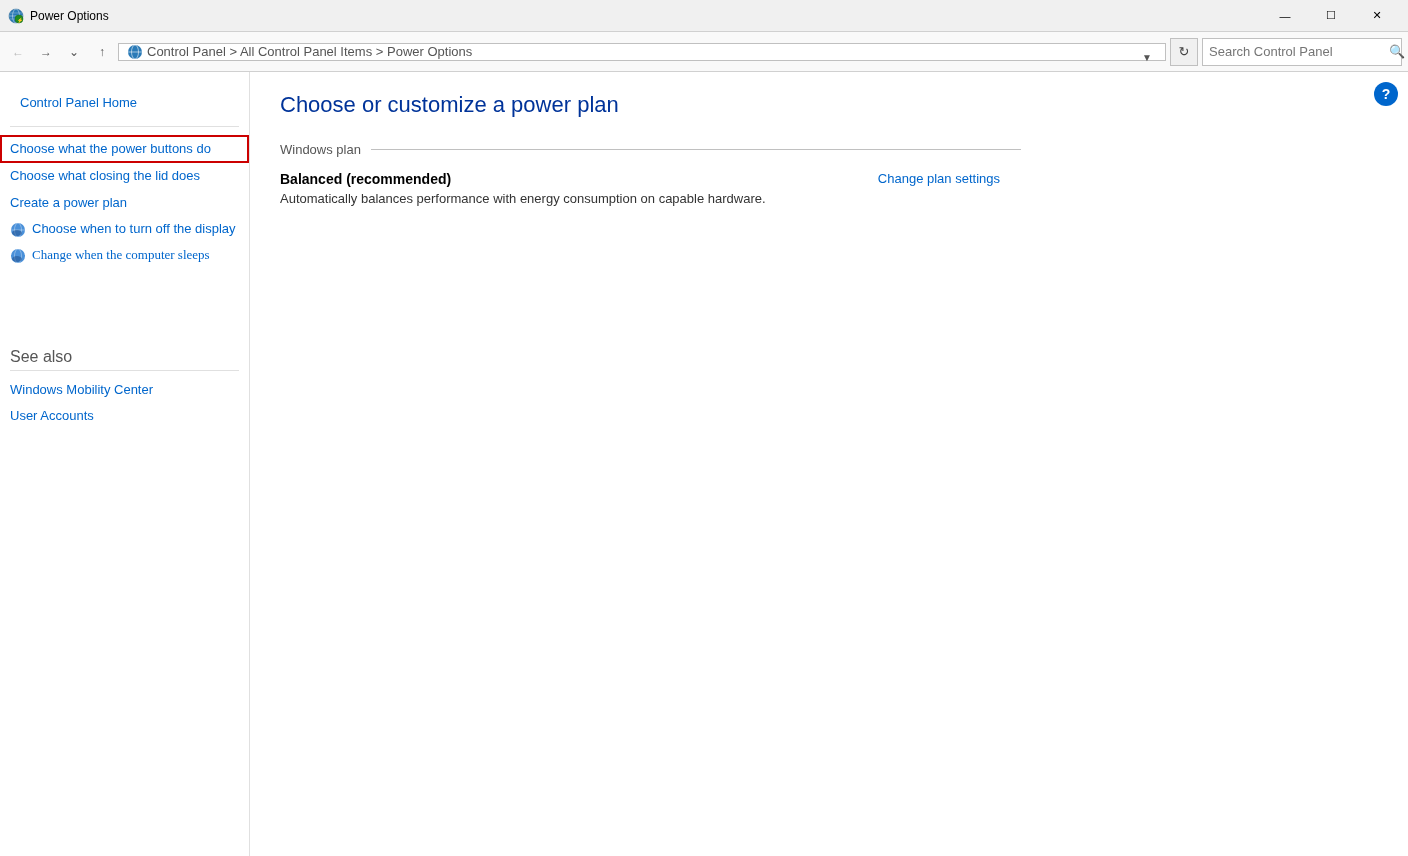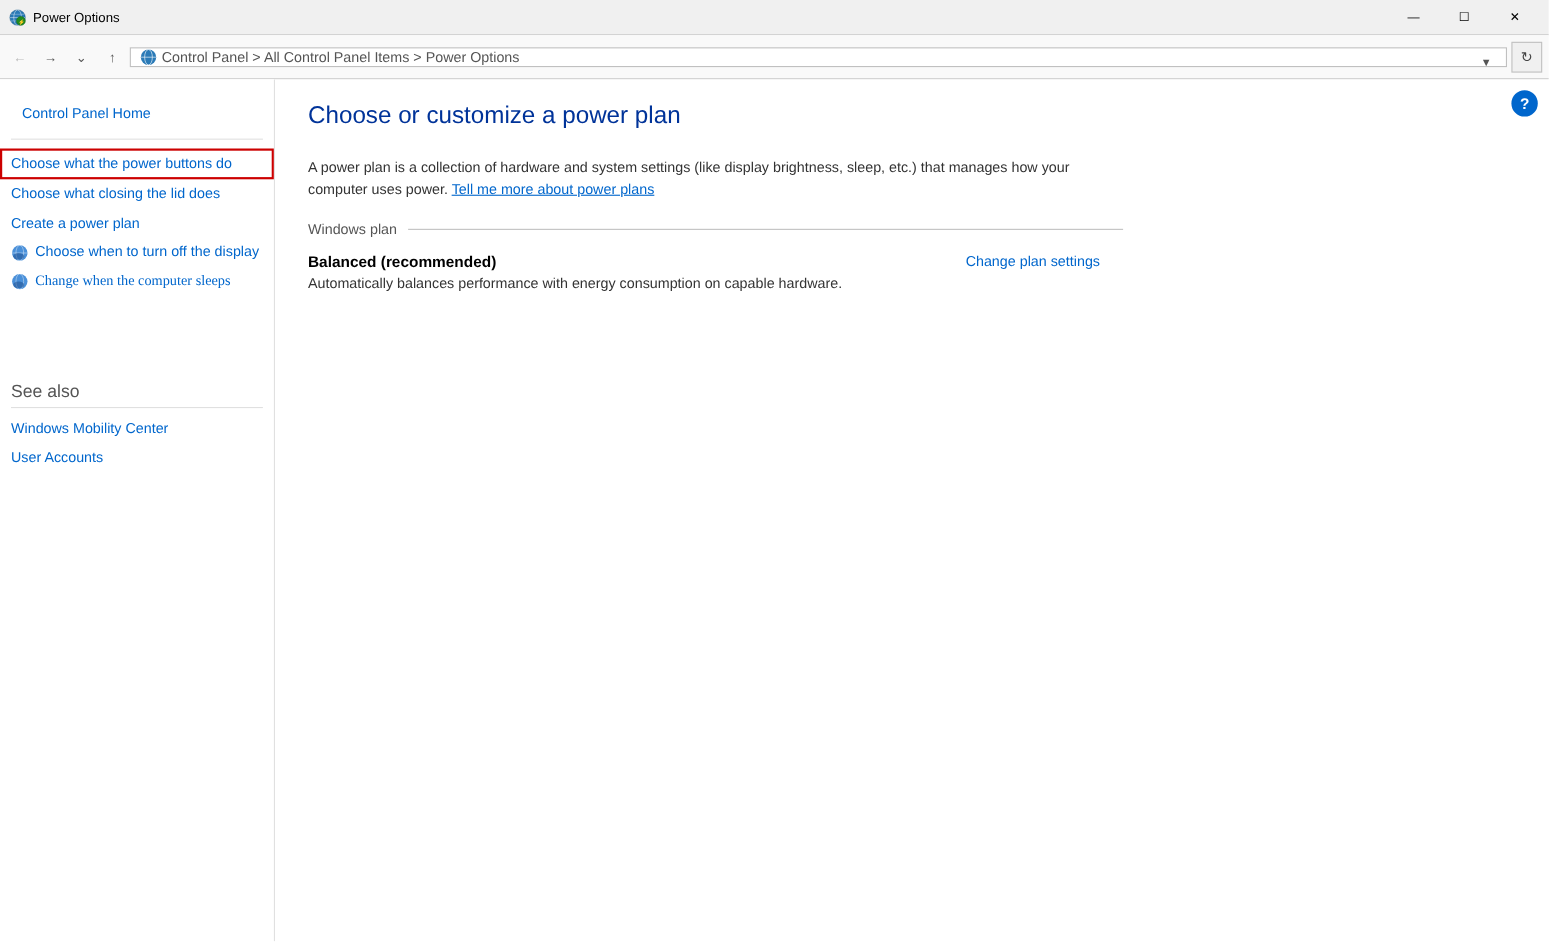--- a/index.html
+++ b/index.html
@@ -323,20 +323,24 @@
     <span class="address-breadcrumb">
       <span>Control Panel</span>
       <span> &gt; </span>
       <span>All Control Panel Items</span>
       <span> &gt; </span>
       <span>Power Options</span>
     </span>
     <button class="address-dropdown">▼</button>
   </div>
   <button class="refresh-btn">↻</button>
+  <div class="search-box">
+    <input type="text" placeholder="Search Control Panel" style="">
+    <span class="search-icon-char">🔍</span>
+  </div>
 </div>
 
 <div class="main-content">
 
   <div class="sidebar">
     <div style="padding: 6px 10px 10px 10px;">
       <a class="sidebar-link">
         <span>Control Panel Home</span>
       </a>
     </div>
@@ -389,25 +393,20 @@
         <span>User Accounts</span>
       </a>
     </div>
   </div>
 
   <div class="content-panel">
     <div class="help-btn">?</div>
 
     <h1 class="content-title">Choose or customize a power plan</h1>
 
-    <p class="content-description">
-      <span>A power plan is a collection of hardware and system settings (like display brightness, sleep, etc.) that manages how your computer uses power.</span>
-      <span> </span>
-      <a>Tell me more about power plans</a>
-    </p>
 
     <div class="selected-plan-section">
       <div class="selected-plan-header">
         <span class="selected-plan-label">Windows plan</span>
         <div class="selected-plan-line"></div>
       </div>
 
       <div class="plan-row">
         <div class="plan-info">
           <div class="plan-name">Balanced (recommended)</div>

